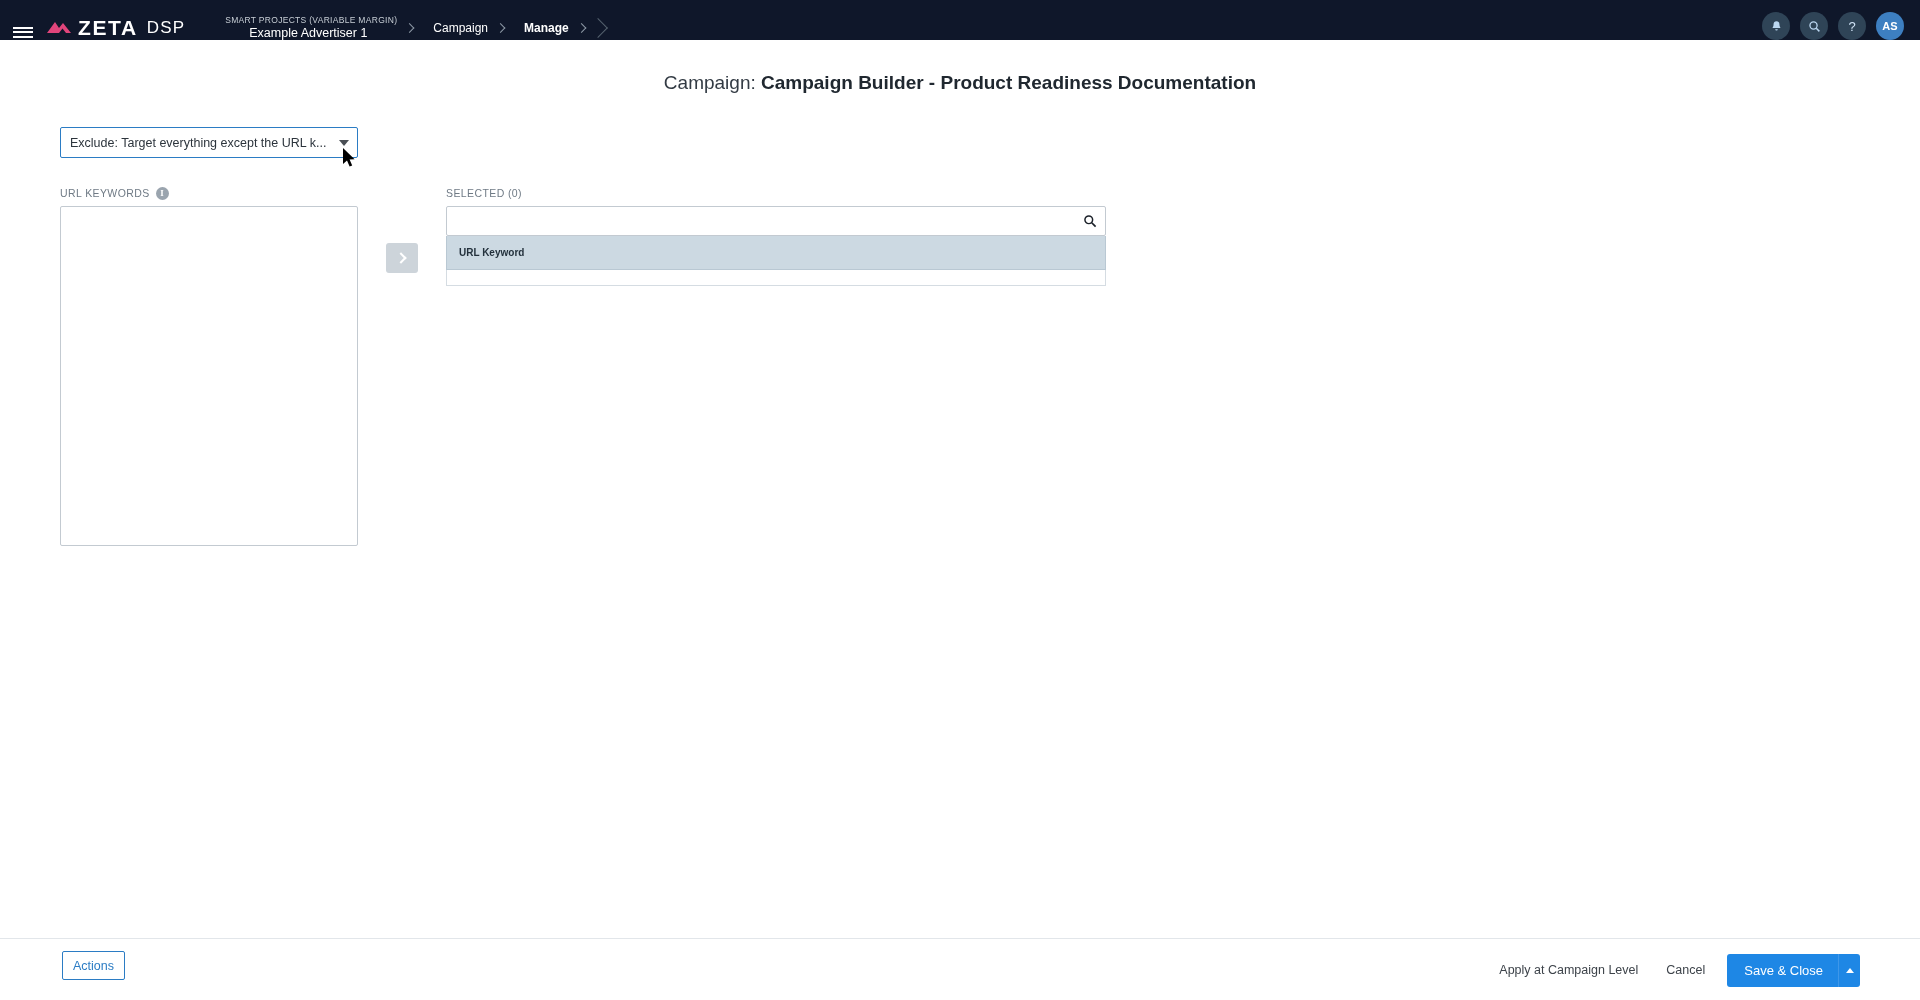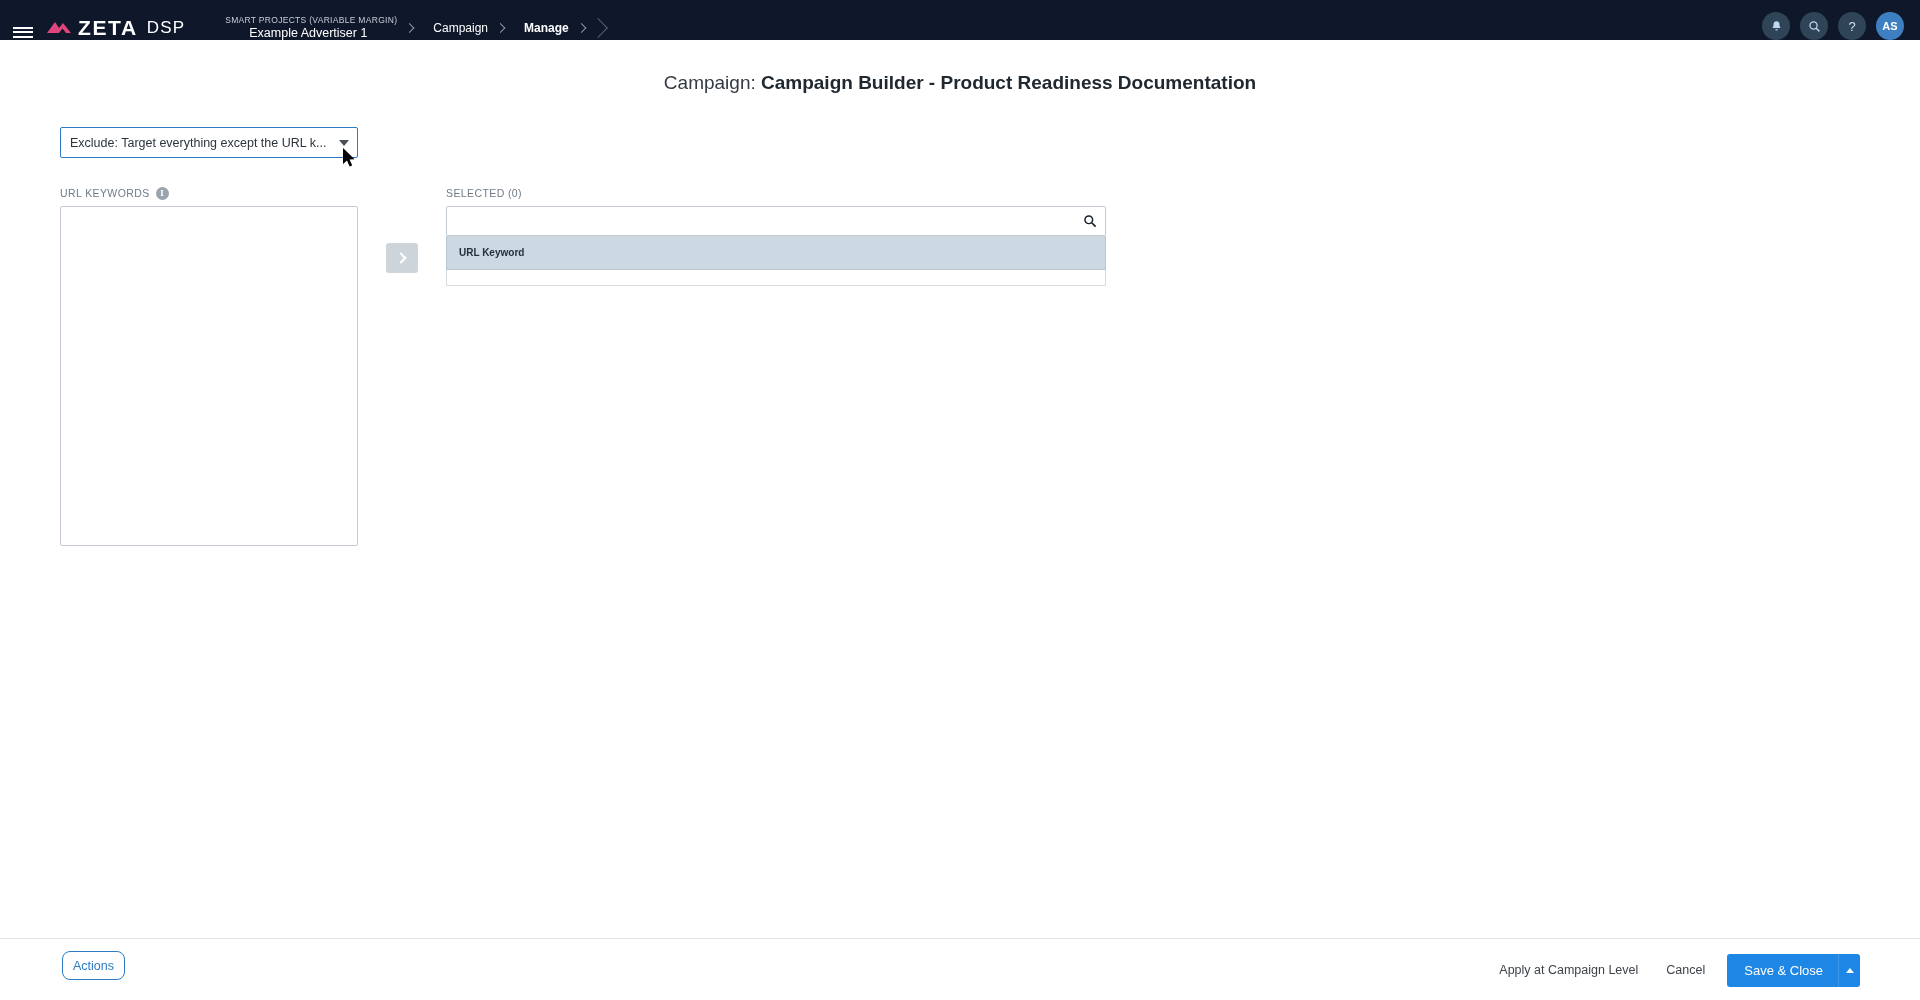--- a/index.html
+++ b/index.html
@@ -305,21 +305,21 @@
     left: 0; right: 0; bottom: 0;
     height: 62px;
     border-top: 1px solid #e2e6ea;
     background: #ffffff;
   }
   .actions-btn {
     position: absolute;
     left: 62px; top: 12px;
     width: 63px; height: 29px;
     border: 1px solid #2b7cc4;
-    border-radius: 8px;
+    border-radius: 2px;
     background: #ffffff;
     color: #2b7cc4;
     font-size: 12.5px;
     font-family: "Liberation Sans", sans-serif;
     cursor: pointer;
   }
   .footer-right {
     position: absolute;
     right: 60px;
     top: 0;

